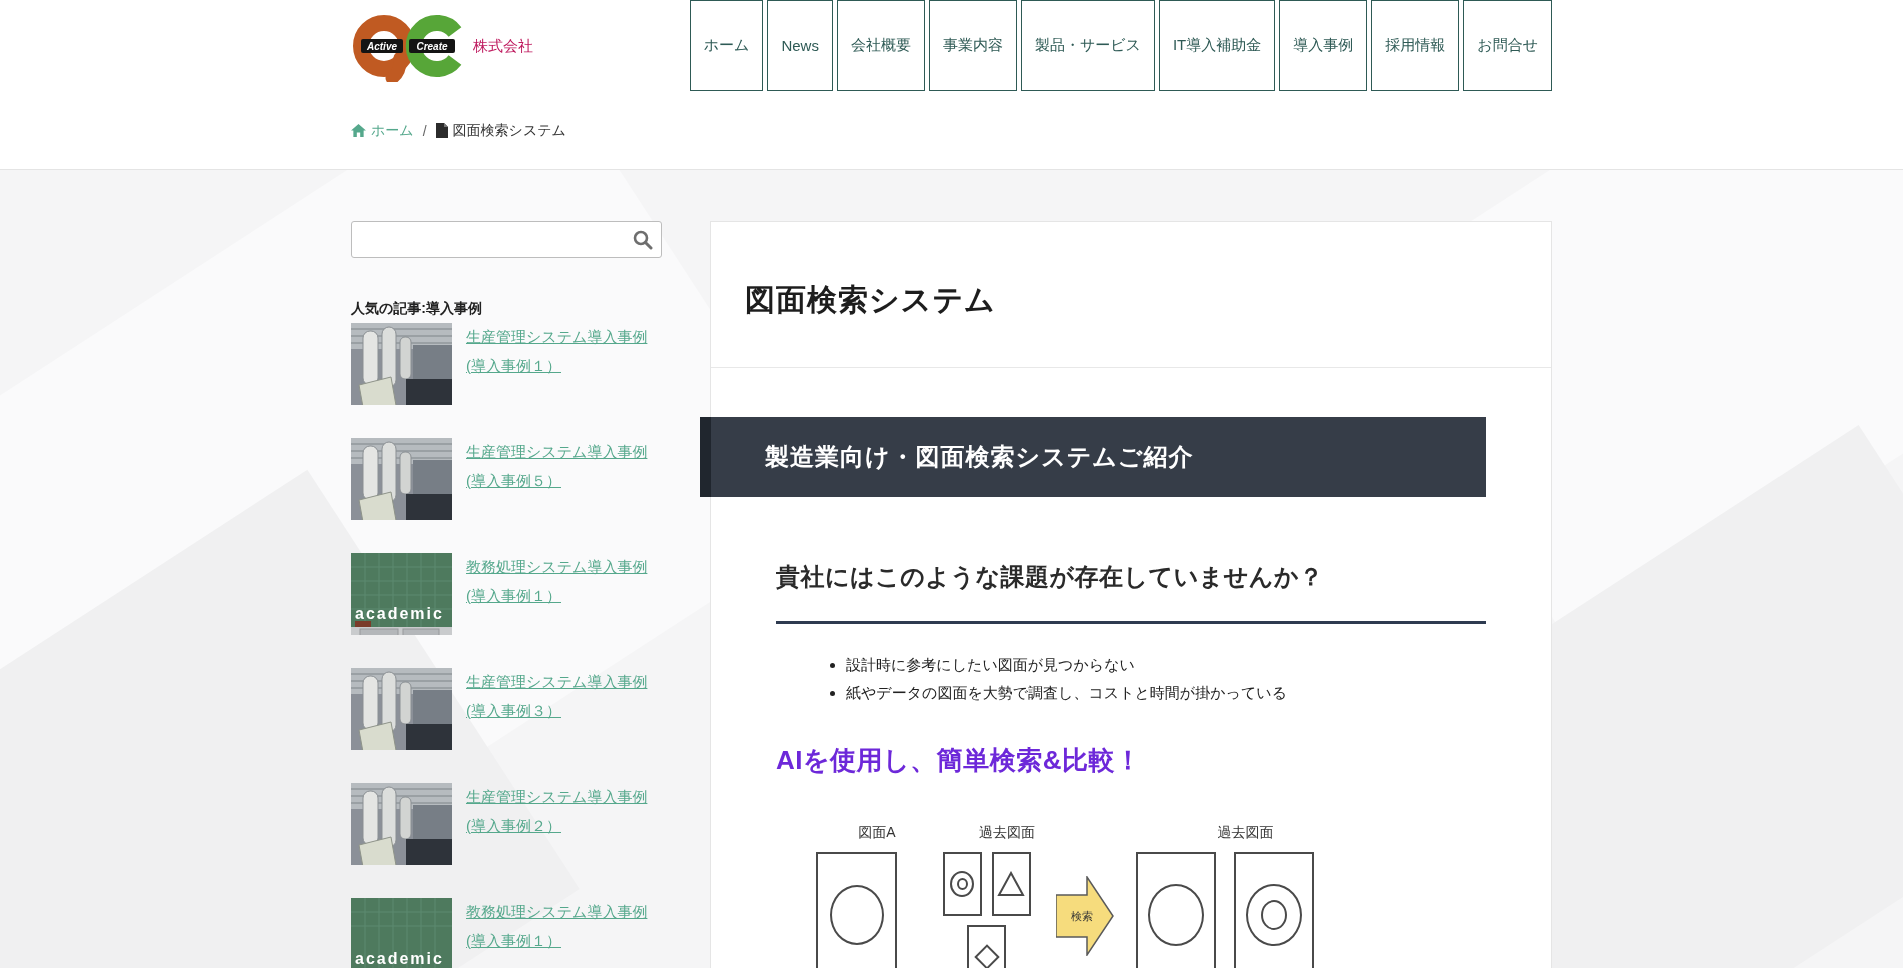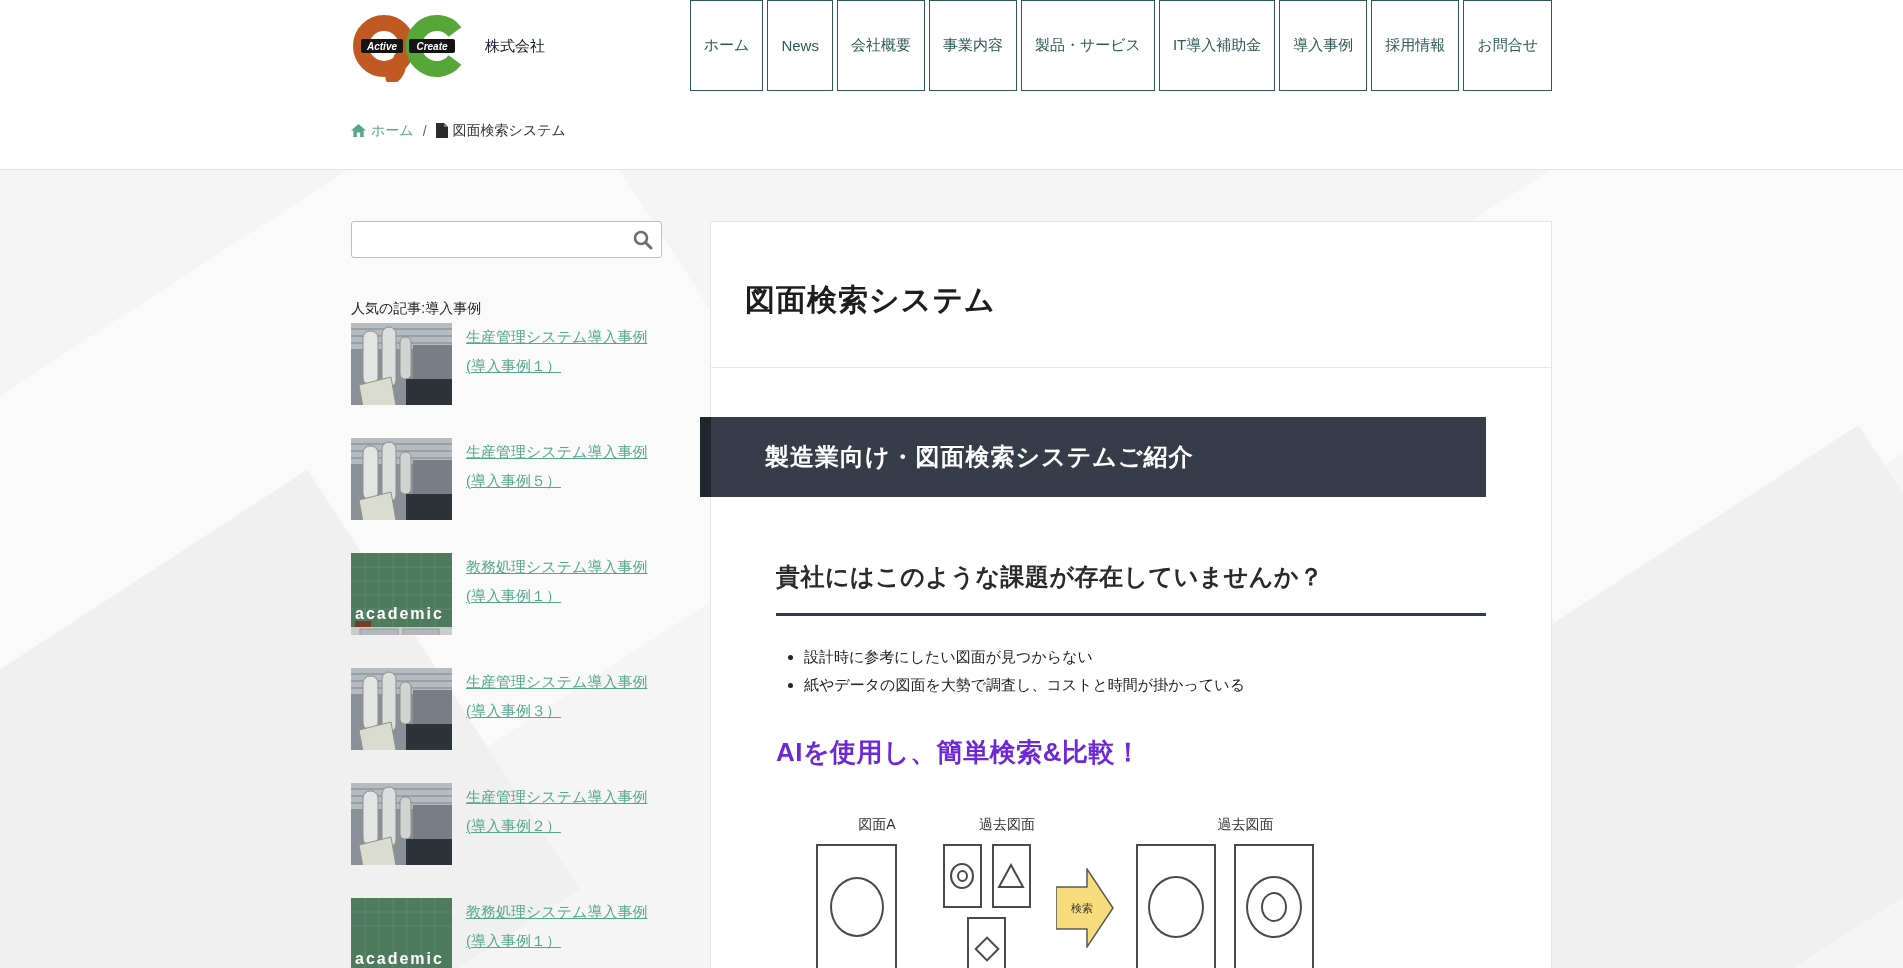--- a/index.html
+++ b/index.html
@@ -16,21 +16,21 @@
   .deco-1 { left:-320px; top:300px; width:1100px; height:560px; transform:rotate(-33deg); }
   .deco-2 { left:-200px; top:620px; width:700px; height:500px; transform:rotate(-33deg); background:#f0f0f1; }
   .deco-3 { right:-260px; top:60px; width:760px; height:430px; transform:rotate(-33deg); }
   .deco-4 { right:-120px; top:560px; width:620px; height:420px; transform:rotate(-33deg); background:#f0f0f1; }
 
   header { position:relative; z-index:2; background:#fff; border-bottom:1px solid #e4e4e4; }
   .container { width:1201px; margin:0 auto; }
 
   .header-top { height:92px; display:flex; justify-content:space-between; align-items:center; }
   .logo { display:flex; align-items:center; height:92px; }
-  .logo-text { margin-left:12px; line-height:1.25; color:#0f172a; }
+  .logo-text { line-height:1.25; color:#be185d; }
   .logo-text .prefix { font-size:15px; display:block; }
   .logo-text .name { font-size:22px; display:block; letter-spacing:1px; font-weight:500; }
 
   nav { display:flex; gap:4px; align-self:flex-start; height:91px; }
   .nav-item {
     border:1px solid #2e5a55; background:#fff; color:#2e5a55;
     display:flex; align-items:center; justify-content:center;
     padding:0 13px; font-size:15px; cursor:pointer; white-space:nowrap;
   }
 
@@ -43,21 +43,21 @@
   .content-row { position:relative; z-index:1; display:flex; gap:48px; margin-top:51px; }
 
   
   aside { width:311px; flex-shrink:0; }
   .search-wrap { position:relative; }
   .search-input {
     width:100%; height:37px; border:1px solid #bdbdbd; border-radius:3px;
     background:#fff; padding:0 36px 0 10px; font-size:14px; outline:none;
   }
   .search-icon { position:absolute; right:9px; top:8px; }
-  .popular-heading { margin-top:42px; font-size:14px; color:#222; }
+  .popular-heading { margin-top:42px; font-size:14px; color:#222;font-weight:bold; }
   .article-list { list-style:none; margin-top:5px; }
   .article-item { display:flex; gap:14px; margin-bottom:33px; }
   .thumb { width:101px; height:82px; flex-shrink:0; overflow:hidden; }
   .article-link { font-size:15px; line-height:1.9; color:#55a88c; text-decoration:underline; cursor:pointer; }
 
   
   main.card {
     flex:1; background:#fff; border:1px solid #e5e5e5;
     min-height:900px; position:relative;
   }
@@ -69,23 +69,23 @@
     background:#363d48; color:#fff;
     padding:24px 0 24px 65px; font-size:24px; font-weight:bold; letter-spacing:1px;
   }
   .banner::before {
     content:""; position:absolute; left:0; top:0; bottom:0; width:11px; background:#20262e;
   }
 
   .section { padding:0 65px; }
   .challenge-heading {
     margin-top:64px; font-size:24px; font-weight:600; color:#2a2a2a;
-    padding-bottom:20px; border-bottom:3px solid #2e3b50; letter-spacing:0.5px;
-  }
-  .challenge-list { margin:32px 0 0 28px; font-size:15px; color:#222; }
+    padding-bottom:28px; border-bottom:3px solid #2e3b50; letter-spacing:0.5px;
+  }
+  .challenge-list { margin:32px 0 0 70px; font-size:15px; color:#222; }
   .challenge-list li { margin-bottom:9px; }
   .ai-heading { margin-top:40px; font-size:26px; font-weight:bold; color:#6d28d9; letter-spacing:0.5px; }
 
   
   .diagram { display:flex; align-items:flex-start; margin:46px 0 60px 40px; }
   .dg-col { display:flex; flex-direction:column; align-items:center; }
   .dg-label { font-size:14px; color:#333; margin-bottom:11px; height:17px;padding-left:41px; }
   .dg-rect { border:2px solid #4a4a4a; background:#fff; display:flex; align-items:center; justify-content:center; }
   .dg-big { width:81px; height:126px; }
   .dg-out { width:80px; height:126px; }

